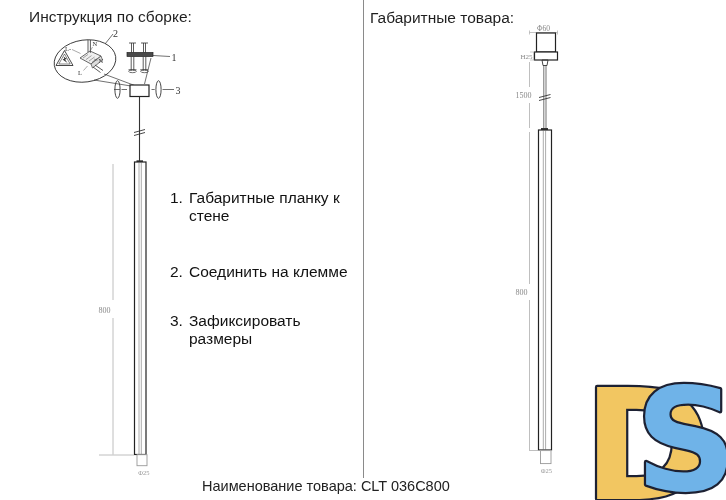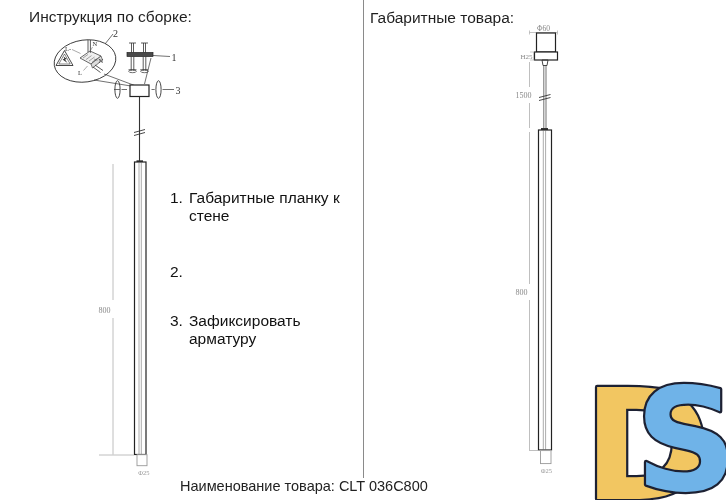--- a/index.html
+++ b/index.html
@@ -8,21 +8,21 @@
   .panel-title{position:absolute;font-size:15.5px;color:#1f1f1f;white-space:nowrap;}
   #title-left{left:29px;top:8px;}
   #title-right{left:370px;top:9px;}
   .divider{position:absolute;left:363px;top:0;width:1px;height:478px;background:#8a8a8a;}
   .steps{position:absolute;left:170px;top:189px;width:205px;font-size:15.5px;color:#111;}
   .step{display:flex;line-height:18px;}
   .step + .step{margin-top:38px;}
   .step:last-child{margin-top:31px;}
   .step-num{width:19px;flex:0 0 19px;}
   .step-text{white-space:pre-line;}
-  .footer{position:absolute;left:180px;top:478px;font-size:14.5px;color:#222;white-space:nowrap;}
+  .footer{position:absolute;left:202px;top:478px;font-size:14.5px;color:#222;white-space:nowrap;}
   svg{position:absolute;overflow:visible;}
   #svg-left{left:30px;top:20px;}
   #svg-right{left:500px;top:20px;}
   #svg-logo{left:578px;top:376px;}
   .ln{stroke:#333;fill:none;}
   .ln-dk{stroke:#222;fill:#fff;}
   .ln-dim{stroke:#aaa;fill:none;}
   .dim-txt{font-family:"Liberation Serif",serif;fill:#888;}
   .dim-txt-sm{font-family:"Liberation Serif",serif;fill:#999;}
   .callout{font-family:"Liberation Serif",serif;fill:#333;font-size:10px;}
@@ -112,25 +112,26 @@
   </svg>
 
   <div class="steps">
     <div class="step">
       <span class="step-num">1.</span>
       <span class="step-text">Габаритные планку к
 стене</span>
     </div>
     <div class="step">
       <span class="step-num">2.</span>
+      <span class="step-text">Соединить на клемме</span>
     </div>
     <div class="step">
       <span class="step-num">3.</span>
       <span class="step-text">Зафиксировать
-арматуру</span>
+размеры</span>
     </div>
   </div>
 
   <svg id="svg-right" width="130" height="460" viewBox="500 20 130 460">
     <g>
       <text x="543.5" y="30.5" text-anchor="middle" font-size="7.5" class="dim-txt">Φ60</text>
       <path d="M529.5,32.5 L557.5,32.5 M529.5,30.5 L529.5,34.5 M557.5,30.5 L557.5,34.5" class="ln-dim" stroke="#999" stroke-width="0.7"></path>
     </g>
     <g>
       <rect x="536.5" y="33" width="19" height="19" class="ln-dk" stroke-width="1.2"></rect>

